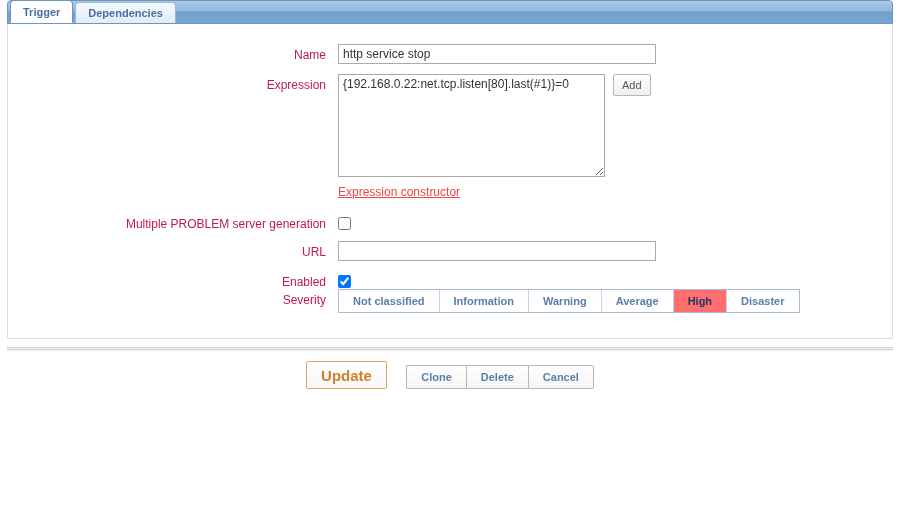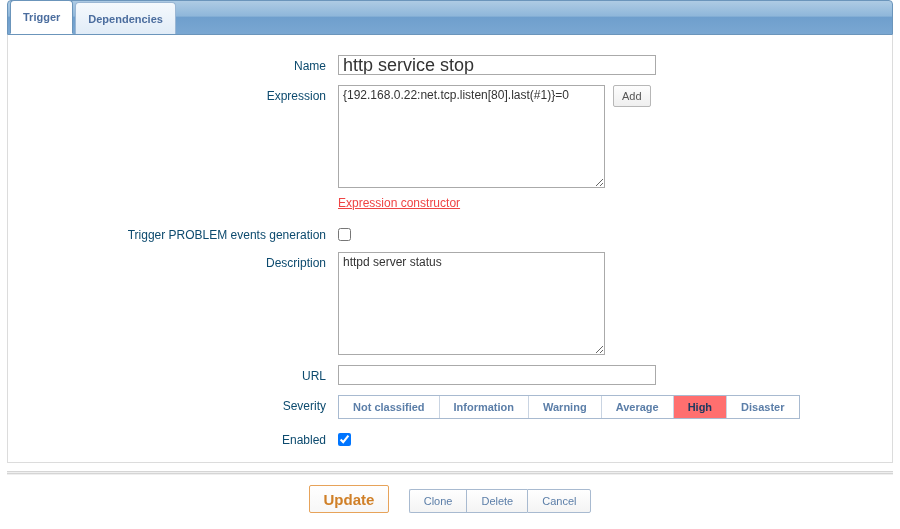--- a/index.html
+++ b/index.html
@@ -11,21 +11,21 @@
     font-size: 12px;
     color: #333;
     background: #fff;
     overflow: hidden;
   }
   .tab-bar {
     position: relative;
     top: 0;
     left: 0;
     width: 886px;
-    height: 35px;
+    height: 24px;
     margin-left: 7px;
     background: linear-gradient(to bottom, #aecbe4 0%, #8fb7da 45%, #6f9fcd 50%, #7aa7d2 100%);
     border-top-left-radius: 4px;
     border-top-right-radius: 4px;
     border: 1px solid #6b95bb;
     display: flex;
     align-items: stretch;
     box-sizing: border-box;
   }
   .tab {
@@ -70,34 +70,34 @@
   .form-row {
     display: flex;
     align-items: flex-start;
     margin-bottom: 10px;
   }
   .label-cell {
     width: 320px;
     text-align: right;
     padding-right: 12px;
     padding-top: 4px;
-    color: #0c4a6e;
+    color: #be185d;
     box-sizing: border-box;
   }
   .input-cell {
     flex: 1;
     display: flex;
     align-items: flex-start;
   }
   input[type="text"].text-field {
     width: 318px;
     height: 20px;
     border: 1px solid #aaa;
     font-family: Verdana, Arial, sans-serif;
-    font-size: 18px;
+    font-size: 12px;
     padding: 1px 4px;
     box-sizing: border-box;
     color: #333;
   }
   textarea.text-area {
     width: 267px;
     height: 103px;
     border: 1px solid #aaa;
     font-family: Verdana, Arial, sans-serif;
     font-size: 12px;
@@ -176,21 +176,21 @@
     cursor: pointer;
     margin-right: 16px;
   }
   .btn-group {
     display: inline-flex;
     border-radius: 2px;
   }
   .btn-group .btn {
     height: 24px;
     padding: 0 14px;
-    font-weight: normal;
+    font-weight: bold;
     color: #5b7ea8;
     border: 1px solid #a8bad0;
     border-right: none;
     border-radius: 0;
     background: linear-gradient(to bottom, #ffffff 0%, #f4f4f4 100%);
   }
   .btn-group .btn:first-child { border-top-left-radius: 2px; border-bottom-left-radius: 2px; }
   .btn-group .btn:last-child { border-right: 1px solid #a8bad0; border-top-right-radius: 2px; border-bottom-right-radius: 2px; }
   input[type="checkbox"] { margin: 4px 0 0 0; }
 </style>
@@ -220,61 +220,55 @@
   </div>
 
   <div class="form-row" style="margin-top:-2px; margin-bottom:14px;">
     <div class="label-cell"></div>
     <div class="input-cell">
       <a href="#" class="expr-link">Expression constructor</a>
     </div>
   </div>
 
   <div class="form-row">
-    <div class="label-cell">Trigger PROBLEM events generation</div>
+    <div class="label-cell">Multiple PROBLEM server generation</div>
     <div class="input-cell">
       <input type="checkbox" style="">
     </div>
   </div>
 
-  <div class="form-row">
-    <div class="label-cell">Description</div>
-    <div class="input-cell">
-      <textarea class="text-area" style="">httpd server status</textarea>
-    </div>
-  </div>
 
   <div class="form-row">
     <div class="label-cell">URL</div>
     <div class="input-cell">
       <input type="text" class="text-field" value="" style="">
+    </div>
+  </div>
+
+  <div class="form-row" style="margin-bottom:0;">
+    <div class="label-cell">Enabled</div>
+    <div class="input-cell">
+      <input type="checkbox" checked="" style="">
     </div>
   </div>
 
   <div class="form-row">
     <div class="label-cell">Severity</div>
     <div class="input-cell">
       <div class="severity-group">
         <div class="sev">Not classified</div>
         <div class="sev">Information</div>
         <div class="sev">Warning</div>
         <div class="sev">Average</div>
         <div class="sev selected">High</div>
         <div class="sev">Disaster</div>
       </div>
     </div>
   </div>
 
-  <div class="form-row" style="margin-bottom:0;">
-    <div class="label-cell">Enabled</div>
-    <div class="input-cell">
-      <input type="checkbox" checked="" style="">
-    </div>
-  </div>
-
 </div>
 
 <hr class="double-separator">
 
 <div class="footer-buttons">
   <button class="btn-primary">Update</button>
   <div class="btn-group">
     <button class="btn">Clone</button>
     <button class="btn">Delete</button>
     <button class="btn">Cancel</button>

